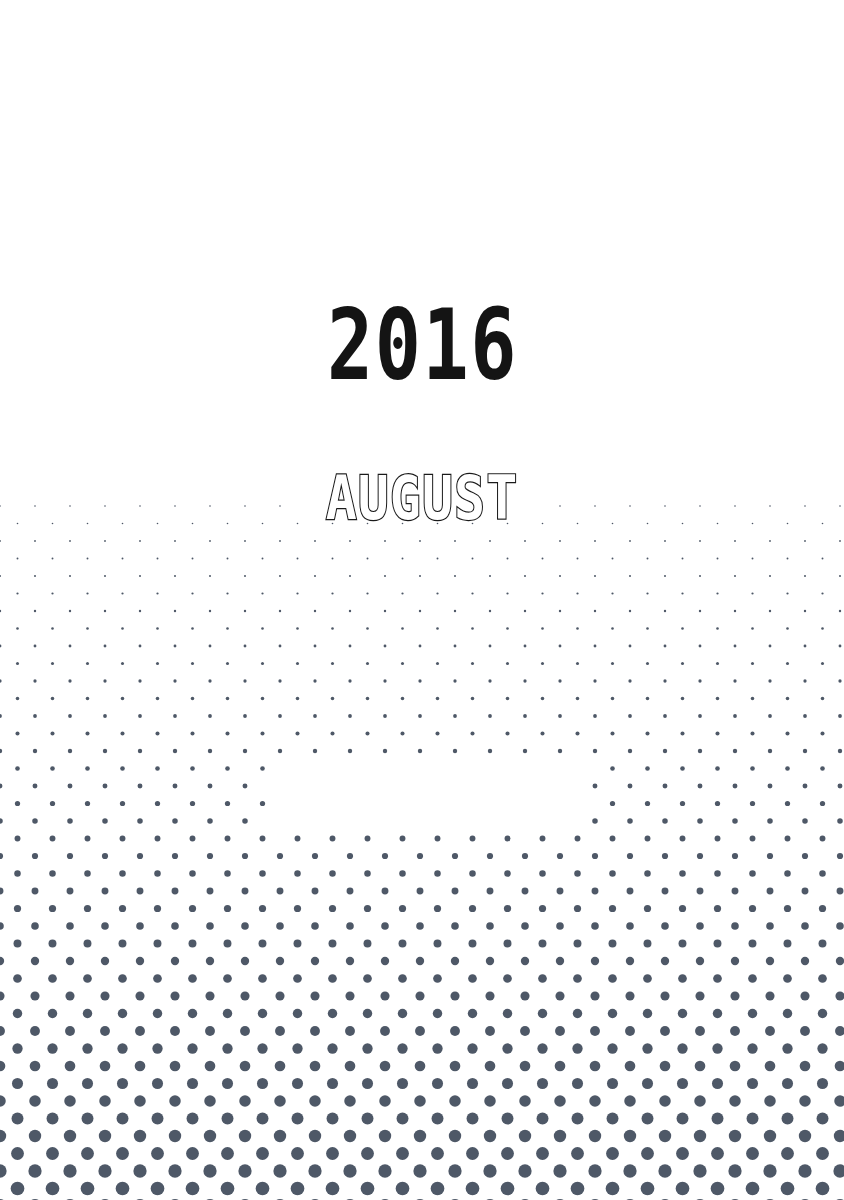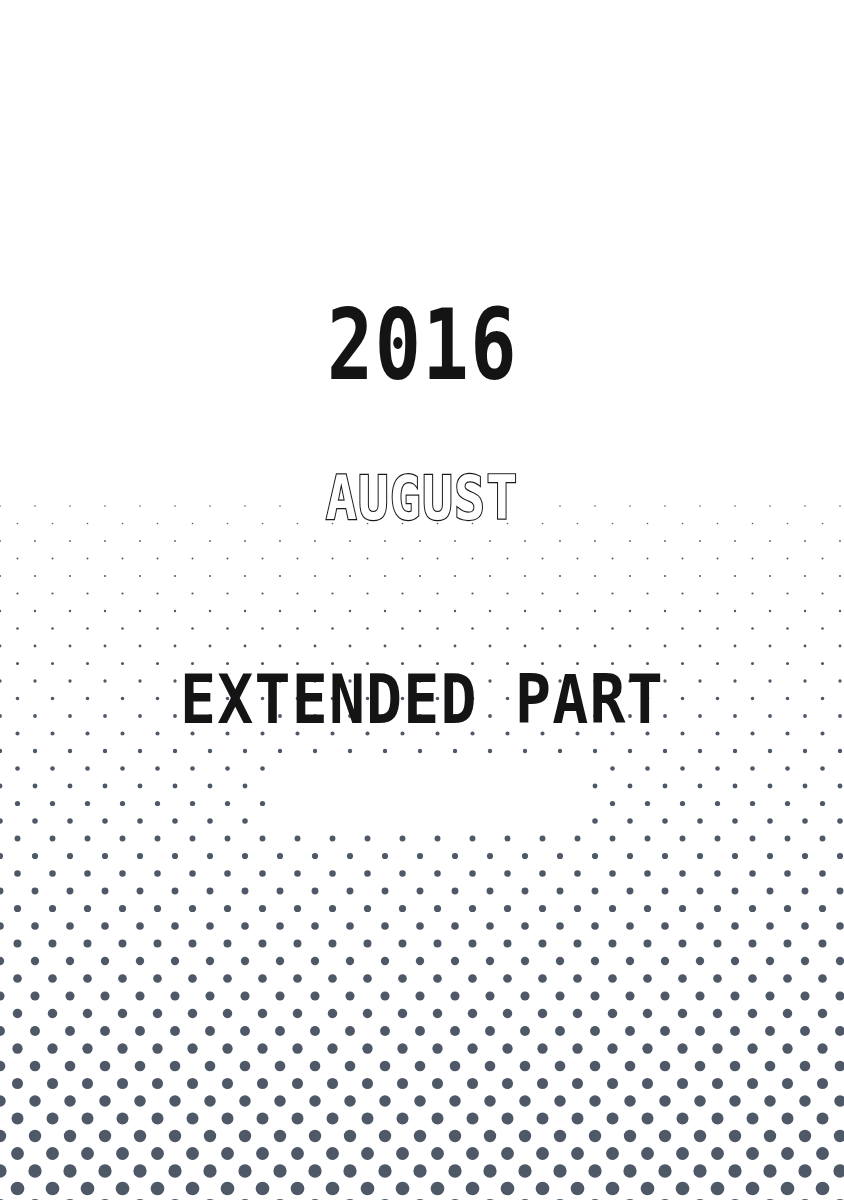--- a/index.html
+++ b/index.html
@@ -1214,18 +1214,15 @@
   <div class="plate" id="plate-presents"></div>
 
   <div class="text-layer" id="year-line">
     <span class="techno solid" id="year">2016</span>
   </div>
 
   <div class="text-layer" id="month-line">
     <span class="techno hollow" id="month">AUGUST</span>
   </div>
 
-  <div class="text-layer" id="studio-line">
-    <span class="techno solid" id="studio">EXTENDED PART</span>
-  </div>
 
 
 </div>
 
 </body></html>

